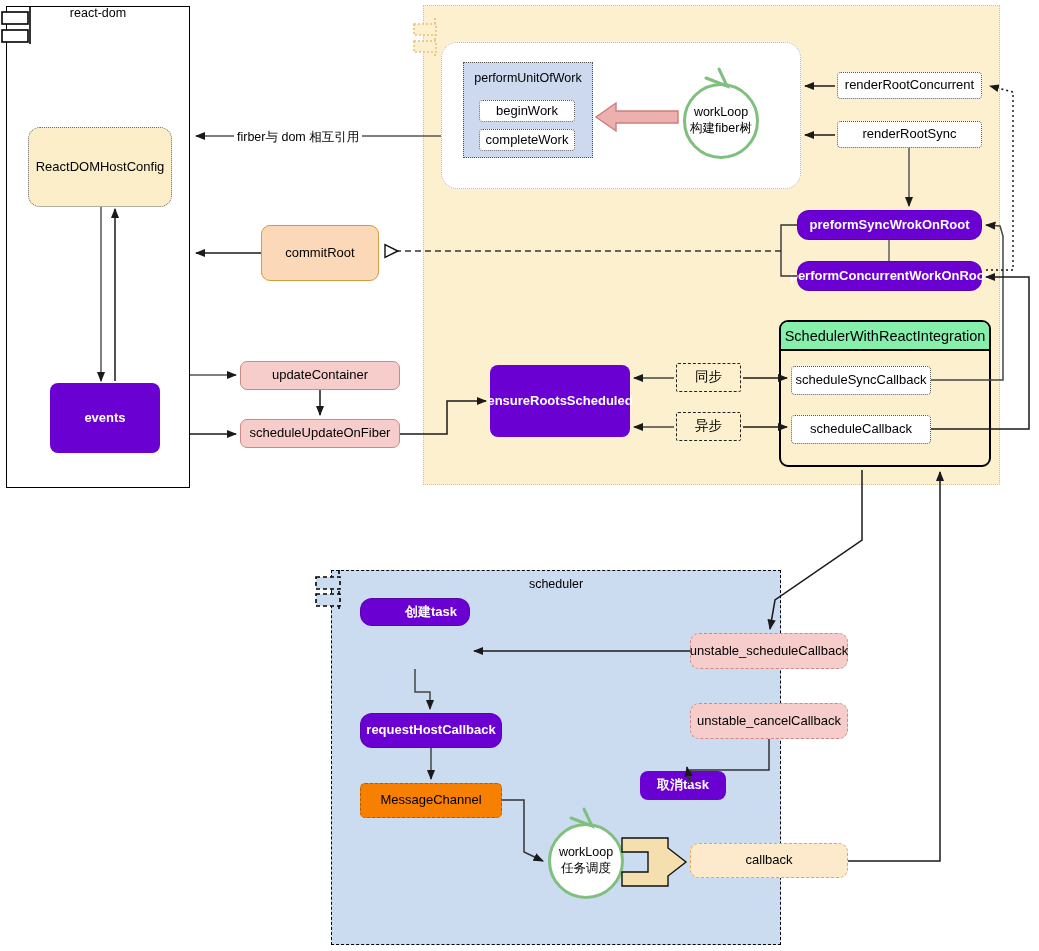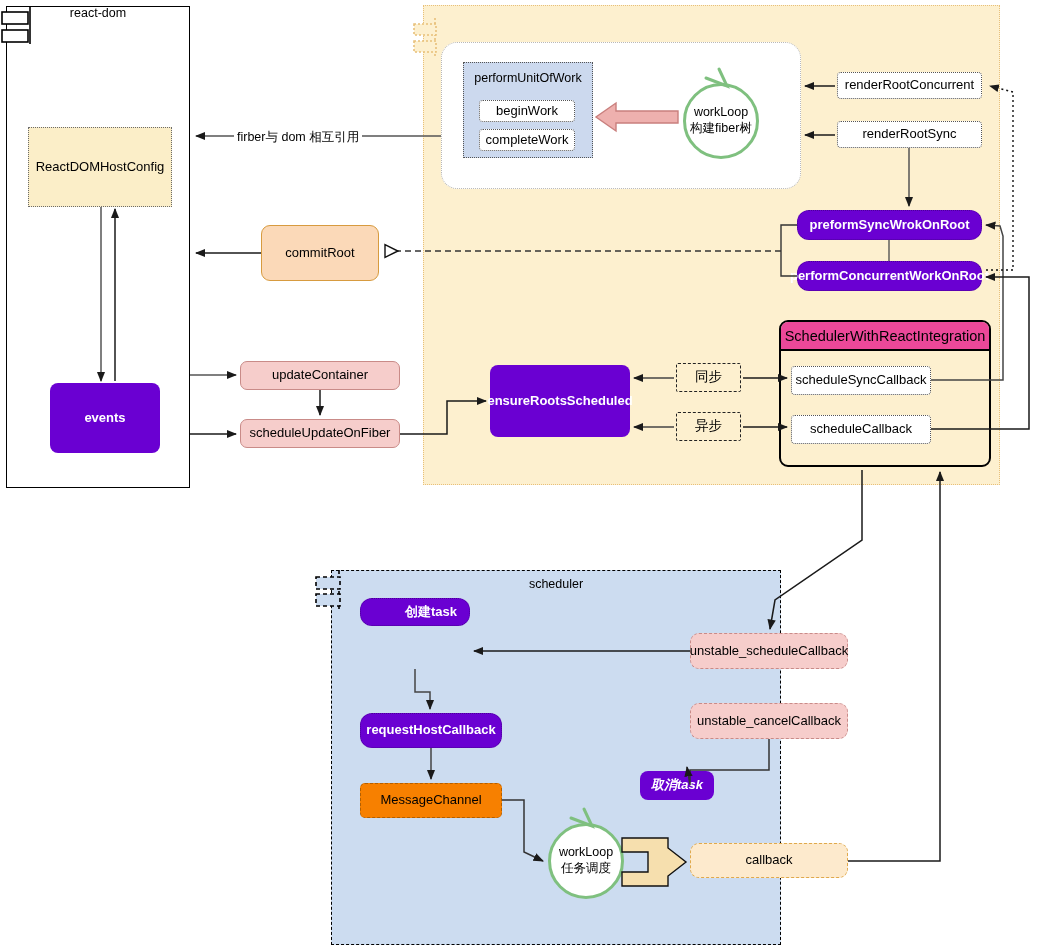--- a/index.html
+++ b/index.html
@@ -9,26 +9,26 @@
   .pkg-title{position:absolute;font-size:12.5px;color:#000;text-align:center;}
   svg.layer{position:absolute;left:0;top:0;width:1039px;height:951px;pointer-events:none;overflow:visible;}
 
   
   .cont-reactdom{border:1.6px solid #000;background:#fff;}
   .cont-reconciler{border:1.6px dotted #e8c07a;background:#fdf0cf;}
   .cont-scheduler{border:1.8px dashed #000;background:#ccdcf0;}
   .cont-workloop{border:1.6px dotted #b8b8b8;background:#ffffff;border-radius:16px;}
   .cont-puow{border:1.6px dotted #555;background:#ccd9ee;}
   .cont-swri{border:2.2px solid #000;background:#fdf0cf;border-radius:9px;}
-  .swri-head{position:absolute;box-sizing:border-box;background:#ec4899;border-bottom:2.2px solid #000;
+  .swri-head{position:absolute;box-sizing:border-box;background:#86efac;border-bottom:2.2px solid #000;
              display:flex;align-items:center;justify-content:center;font-size:14.5px;color:#000;
              border-top-left-radius:7px;border-top-right-radius:7px;}
 
   
-  .n-cream{background:#fbeec8;border:1.5px dotted #6b6b6b;border-radius:0;font-size:13px;color:#000;}
+  .n-cream{background:#fbeec8;border:1.5px dotted #6b6b6b;border-radius:12px;font-size:13px;color:#000;}
   .n-peachsolid{background:#fbd9b8;border:1.6px solid #d79b3f;border-radius:9px;font-size:13px;color:#000;}
   .n-pink{background:#f6cdcb;border:1.4px solid #c98b88;border-radius:7px;font-size:13px;color:#000;}
   .n-pinkdash{background:#f6cdcb;border:1.6px dashed #c98b88;border-radius:9px;font-size:13px;color:#000;}
   .n-purple{background:#6a00d2;border:1.4px dotted #4b0096;border-radius:12px;font-size:13px;color:#fff;font-weight:bold;}
   .n-purple-plain{background:#6a00d2;border:none;border-radius:8px;font-size:13px;color:#fff;font-weight:bold;}
   .n-orange{background:#f78000;border:1.5px dashed #b35f00;border-radius:5px;font-size:13px;color:#000;}
   .n-whitedot{background:#fff;border:1.4px dotted #555;border-radius:4px;font-size:13px;color:#000;}
   .n-whitedash{background:#fff;border:1.6px dashed #222;border-radius:2px;font-size:13.5px;color:#000;}
   .n-creamdash{background:#fdeacd;border:1.5px dashed #e0a94b;border-radius:9px;font-size:13px;color:#000;}
   .n-circle{background:#fff;border:3px solid #7fc07f;border-radius:50%;font-size:12.5px;color:#000;flex-direction:column;}
@@ -108,21 +108,21 @@
   <div class="box n-purple" style="left:360px;top:713px;width:142px;height:35px;">requestHostCallback</div>
   <div class="box n-orange" style="left:360px;top:783px;width:142px;height:35px;">MessageChannel</div>
 
   <div class="box n-circle" style="left:548px;top:823px;width:76px;height:76px;">
     <span>workLoop</span>
     <span>任务调度</span>
   </div>
 
   <div class="box n-pinkdash" style="left:690px;top:633px;width:158px;height:36px;">unstable_scheduleCallback</div>
   <div class="box n-pinkdash" style="left:690px;top:703px;width:158px;height:36px;">unstable_cancelCallback</div>
-  <div class="box n-purple-plain" style="left:640px;top:771px;width:74px;height:29px;font-style:italic;">取消task</div>
+  <div class="box n-purple-plain" style="left:640px;top:771px;width:86px;height:29px;">取消task</div>
   <div class="box n-creamdash" style="left:690px;top:843px;width:158px;height:35px;">callback</div>
 
   <svg class="layer">
     <defs>
       <marker id="ah" viewBox="0 0 10 10" refX="9" refY="5" markerWidth="7" markerHeight="7" orient="auto-start-reverse">
         <path d="M0,1 L10,5 L0,9 z" fill="#1a1a1a"></path>
       </marker>
       <marker id="ahs" viewBox="0 0 10 10" refX="9" refY="5" markerWidth="6" markerHeight="6" orient="auto-start-reverse">
         <path d="M0,1 L10,5 L0,9 z" fill="#333"></path>
       </marker>

